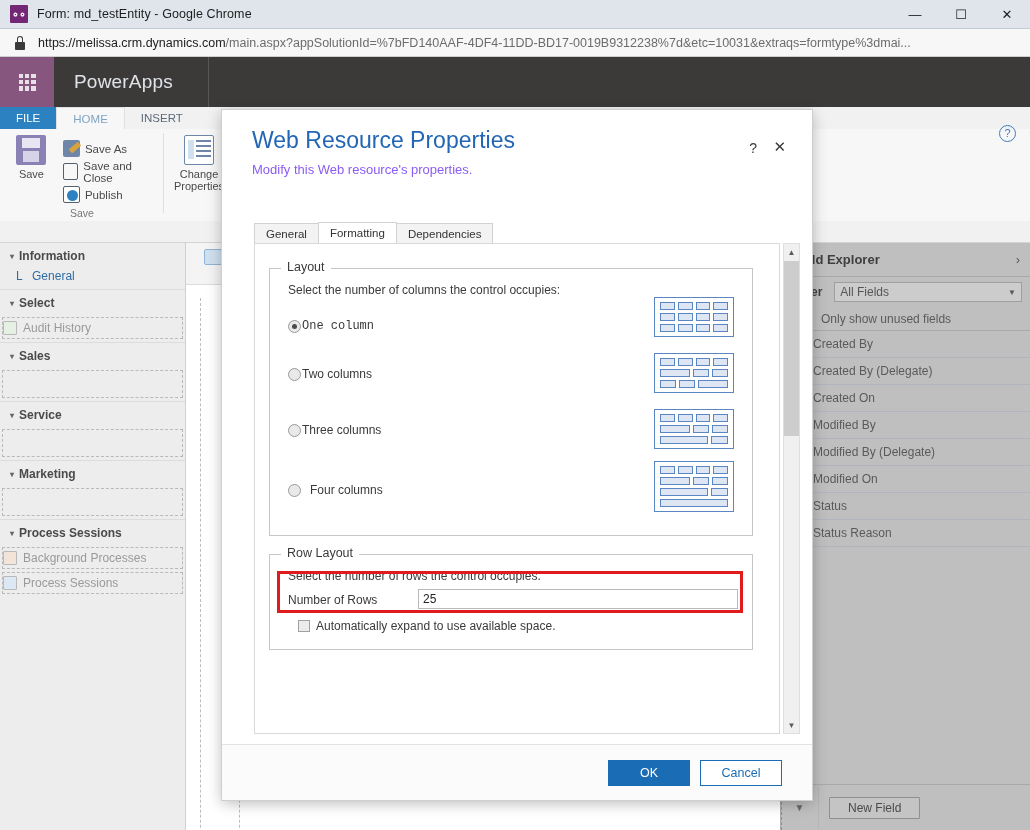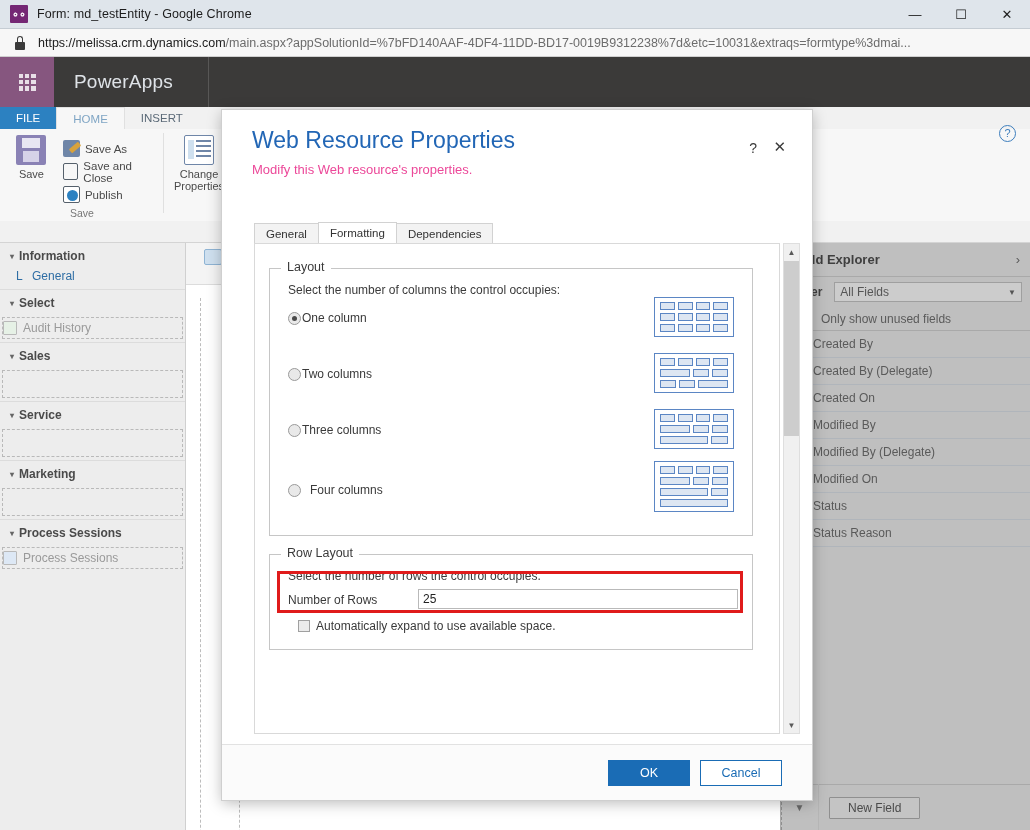--- a/index.html
+++ b/index.html
@@ -220,21 +220,21 @@
 
   
   #modal{
     position:absolute; left:222px; top:110px; width:590px; height:690px;
     background:#ffffff; box-shadow:0 0 0 1px #cfcfcf, 0 3px 14px rgba(0,0,0,.28);
   }
   #dlg-title{
     position:absolute; left:30px; top:17px; font-size:23px; color:#2266b5; font-weight:normal;
   }
   #dlg-sub{
-    position:absolute; left:30px; top:52px; font-size:13px; color:#ec4899;
+    position:absolute; left:30px; top:52px; font-size:13px; color:#8b5cf6;
   }
   #dlg-help{
     position:absolute; right:55px; top:30px; font-size:14px; color:#3a3a3a;
   }
   #dlg-close{
     position:absolute; right:26px; top:28px; font-size:15px; color:#3a3a3a;
   }
 
   #dlg-tabs{
     position:absolute; left:32px; top:112px; height:22px; display:flex; align-items:flex-end;
@@ -468,20 +468,24 @@
       </div>
       <div class="nav-dashed empty"></div>
     </div>
 
     <div class="nav-section">
       <div class="nav-header">
         <span class="arrow">▾</span>
         <span>Process Sessions</span>
       </div>
       <div class="nav-dashed">
+        <span class="mini-ico bgproc"></span>
+        <span class="lbl">Background Processes</span>
+      </div>
+      <div class="nav-dashed">
         <span class="mini-ico procsess"></span>
         <span class="lbl">Process Sessions</span>
       </div>
     </div>
   </div>
 
   <div id="canvas">
     <div id="canvas-tab-strip"></div>
     <div id="canvas-ico"></div>
     <div id="canvas-box"></div>
@@ -559,21 +563,21 @@
     <div class="dtab active">Formatting</div>
     <div class="dtab">Dependencies</div>
   </div>
 
   <div id="dlg-body">
 
     <div class="fieldset" id="fs-layout">
       <div class="legend">Layout</div>
       <div id="layout-desc">Select the number of columns the control occupies:</div>
 
-      <div class="radio-row" style="top:42px;">
+      <div class="radio-row" style="top:50px;font-family:Liberation Mono, monospace;">
         <span class="radio on"></span>
         <span class="lbl">One column</span>
       </div>
       <div class="preview" style="top:28px;">
         <div class="prow">
             <div class="cell" style="flex:1"></div>
             <div class="cell" style="flex:1"></div>
             <div class="cell" style="flex:1"></div>
             <div class="cell" style="flex:1"></div>
           </div>

